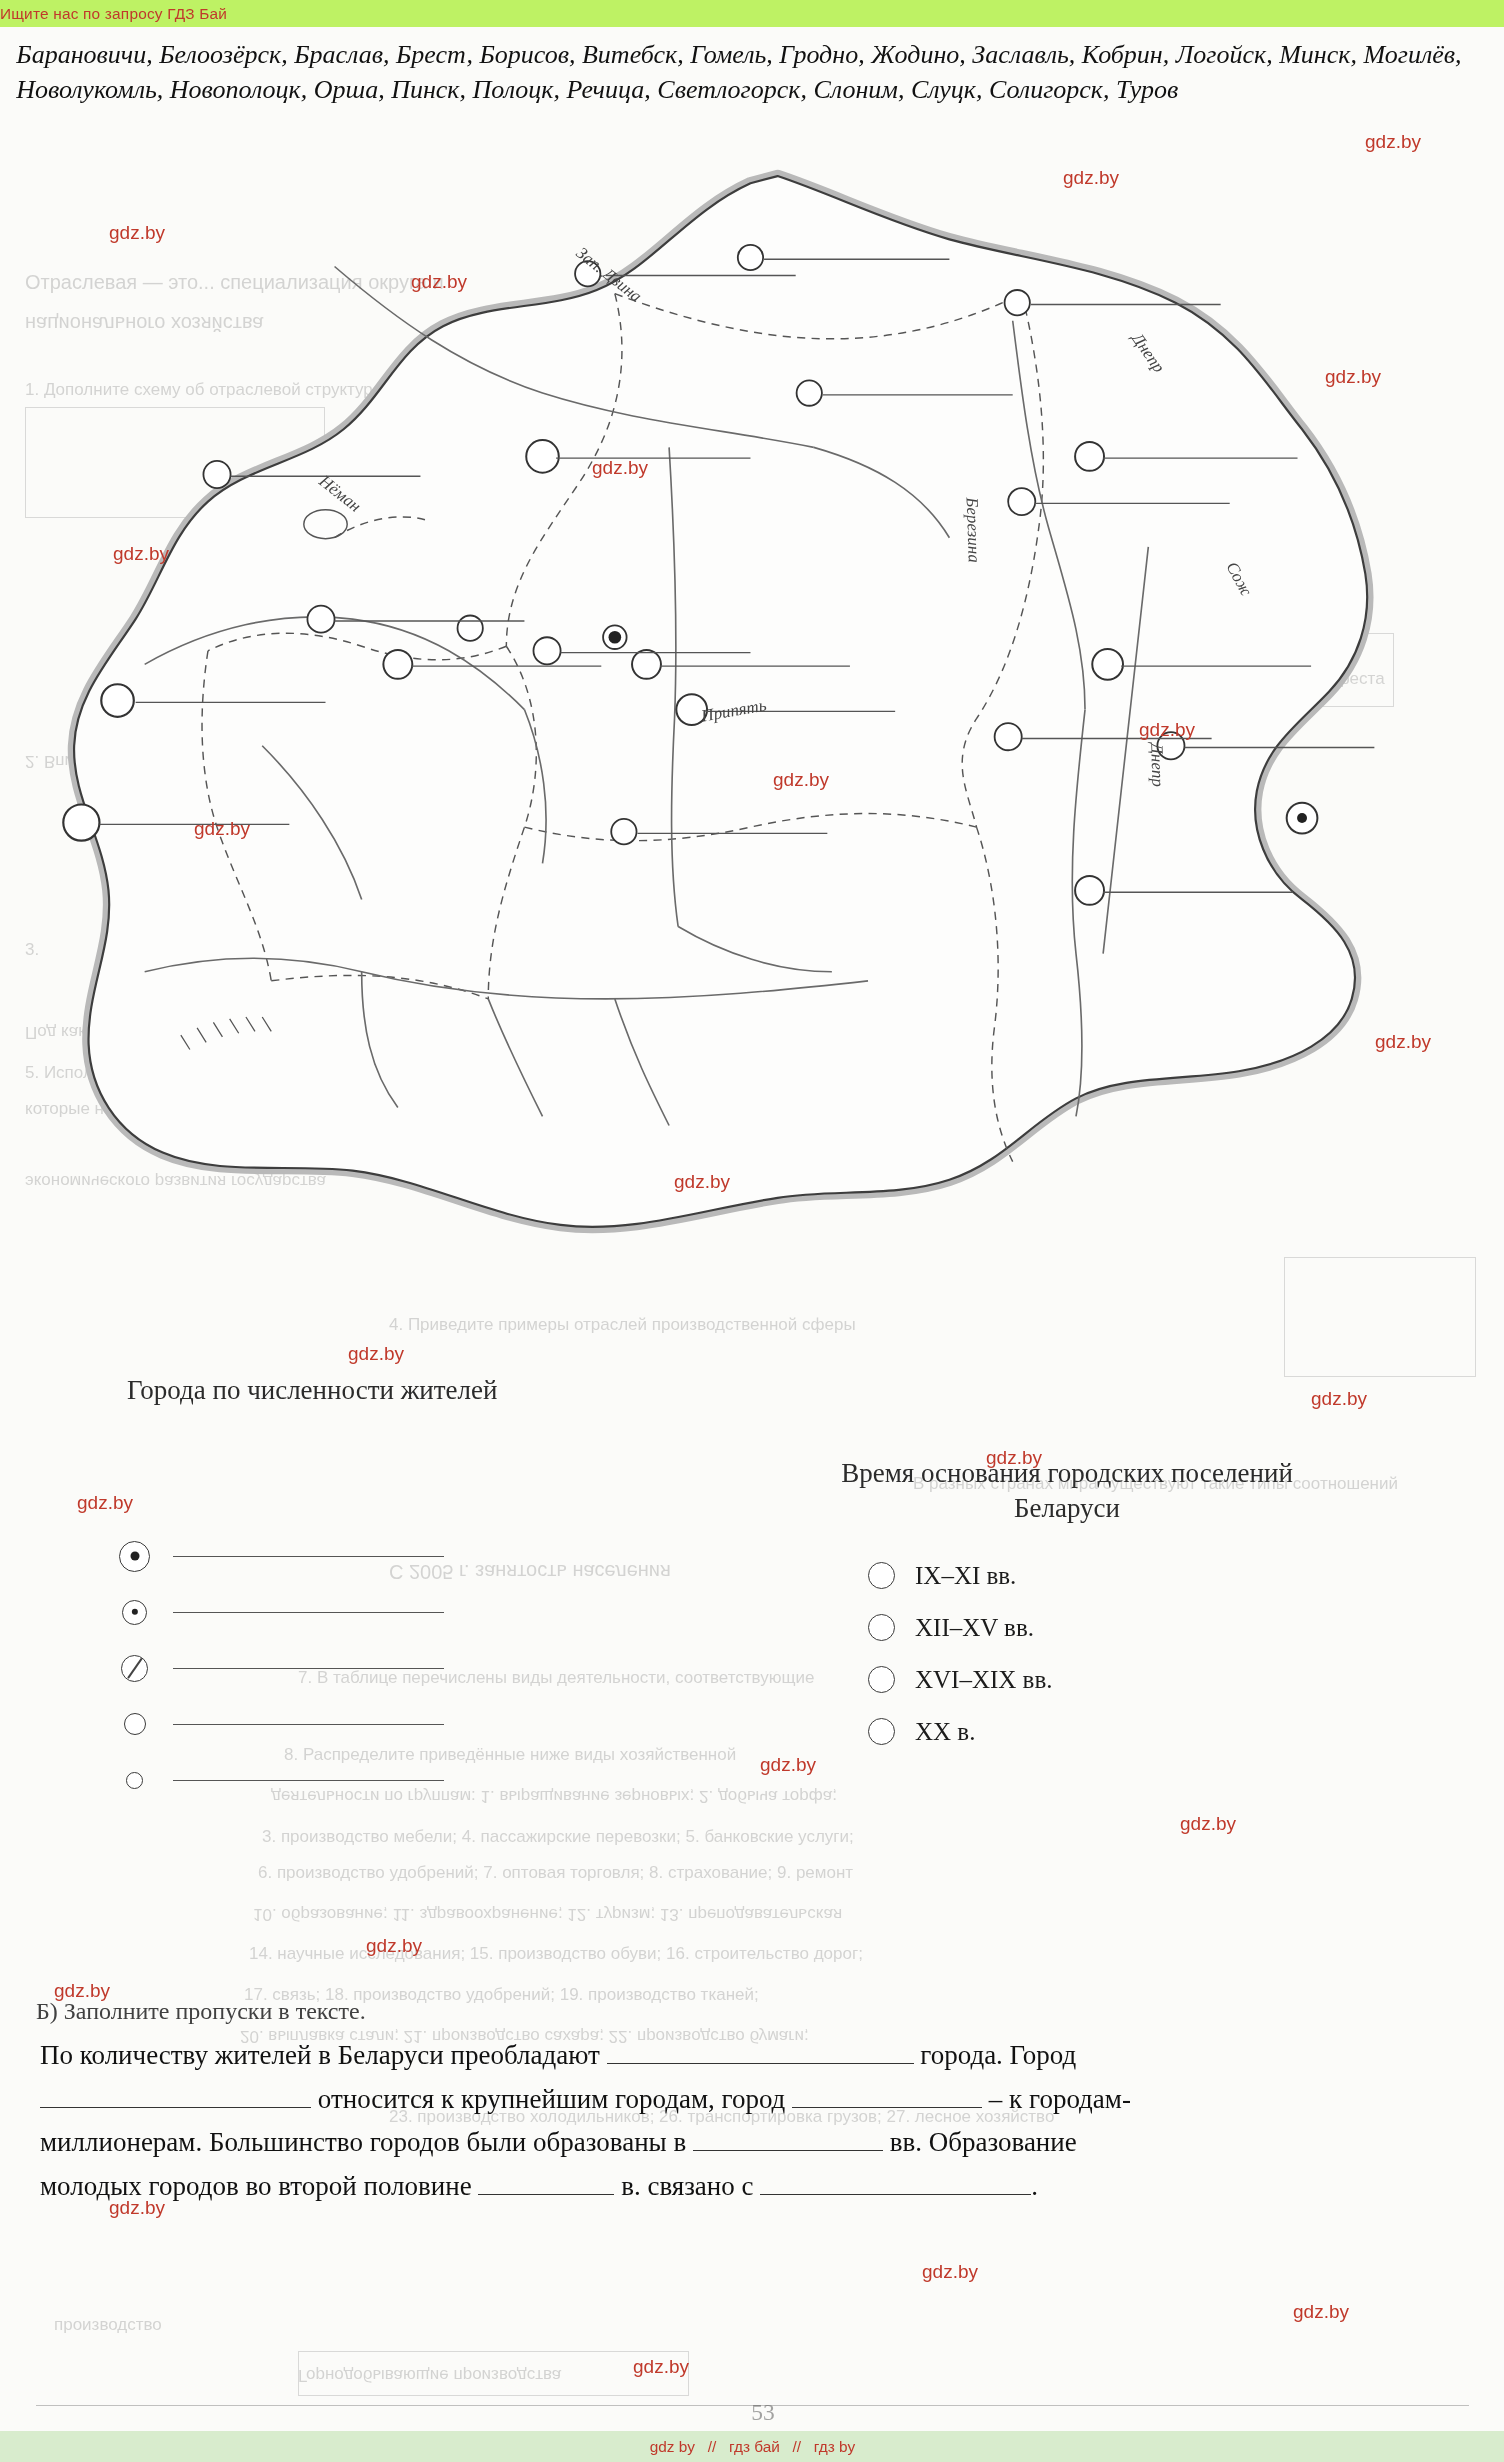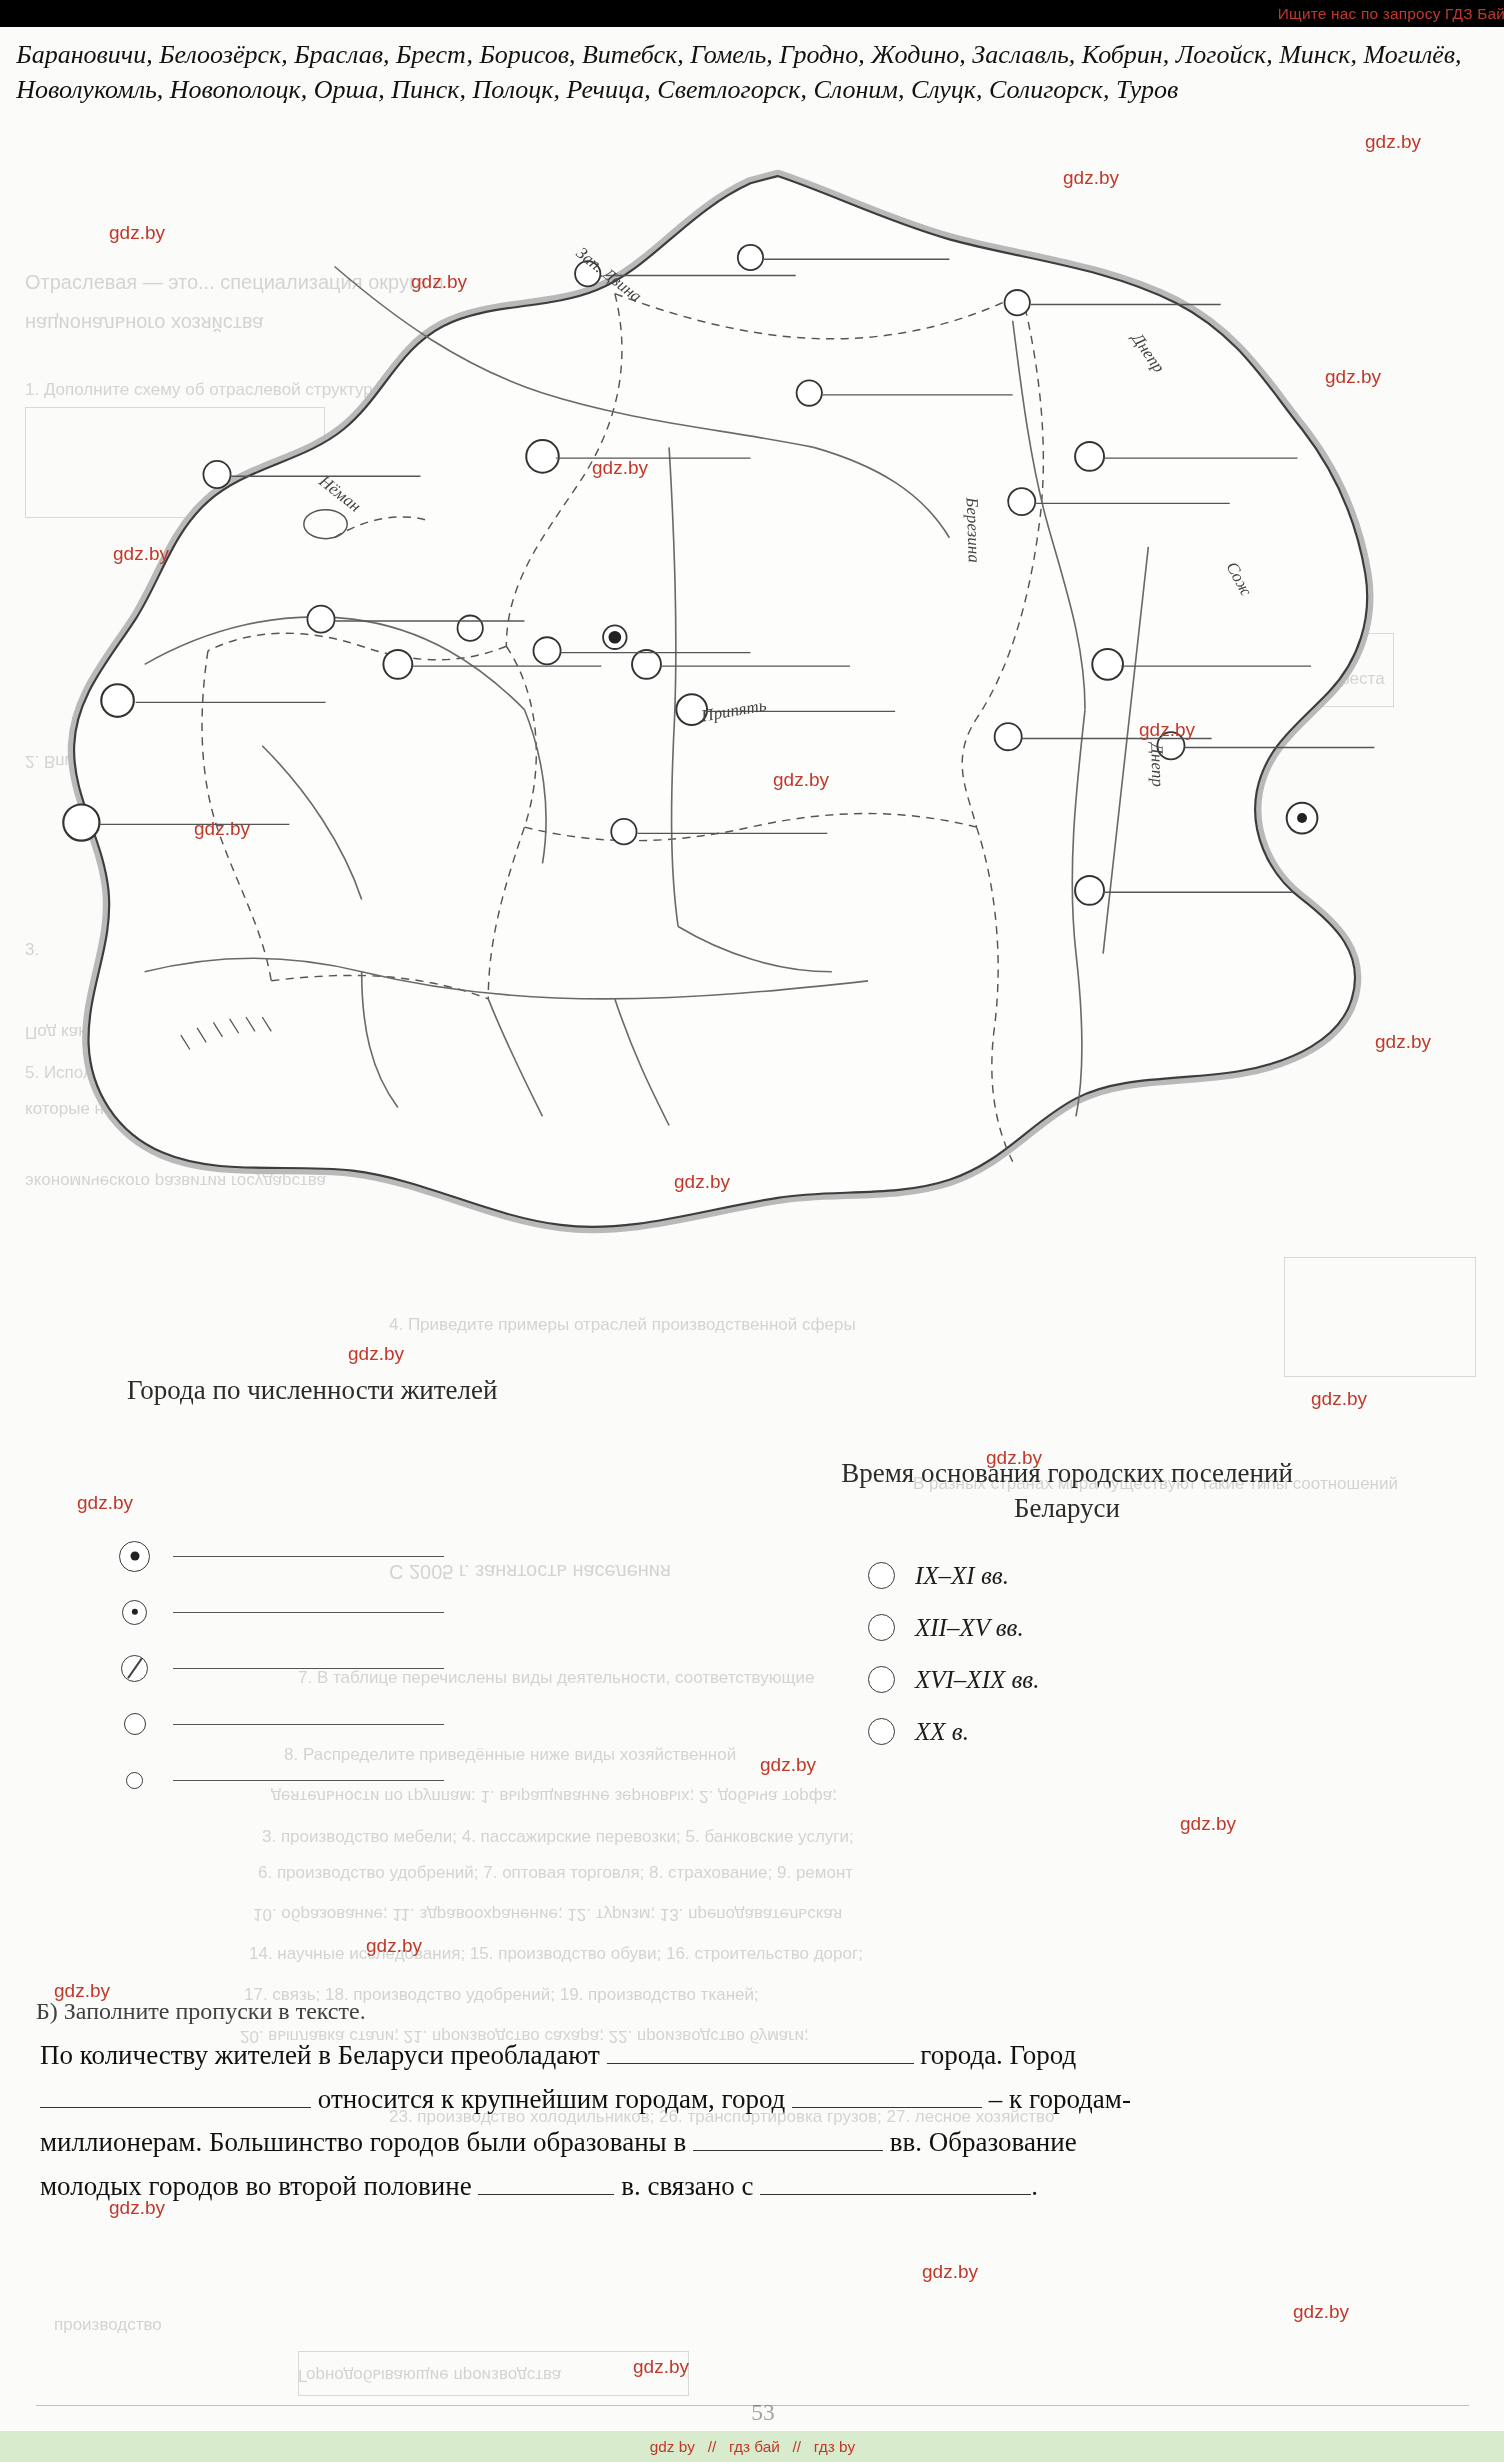--- a/index.html
+++ b/index.html
@@ -18,24 +18,24 @@
   .page {
     position: absolute;
     inset: 0;
     background: #fbfbf9;
   }
   
   .top-banner {
     position: absolute;
     top: 0; left: 0; right: 0;
     height: 27px;
-    background: #000000;
+    background: #bef264;
     display: flex;
     align-items: center;
-    justify-content: flex-end;
+    justify-content: flex-start;
   }
   .top-banner span {
     font-family: "Liberation Sans", sans-serif;
     font-size: 15.4px;
     color: #c0392b;
     letter-spacing: 0.2px;
   }
   
   .bottom-banner {
     position: absolute;
@@ -438,21 +438,21 @@
     <div class="legend-row">
       <div class="legend-sym">
         <span class="sym-circle" style="width:17px;height:17px;"></span>
       </div>
       <div class="legend-line"></div>
     </div>
   </div>
 
   <div class="legend2" style="left:814px; top:1456px;">
     <div class="legend2-title">Время основания городских поселений Беларуси</div>
-    <div style="margin-top:23.5px;font-style:italic;">
+    <div style="margin-top:23.5px;">
       <div class="legend2-row">
         <span class="sym-circle" style="width:27px;height:27px;"></span>
         <span class="lbl">IX–XI вв.</span>
       </div>
       <div class="legend2-row">
         <span class="sym-circle" style="width:27px;height:27px;"></span>
         <span class="lbl">XII–XV вв.</span>
       </div>
       <div class="legend2-row">
         <span class="sym-circle" style="width:27px;height:27px;"></span>

